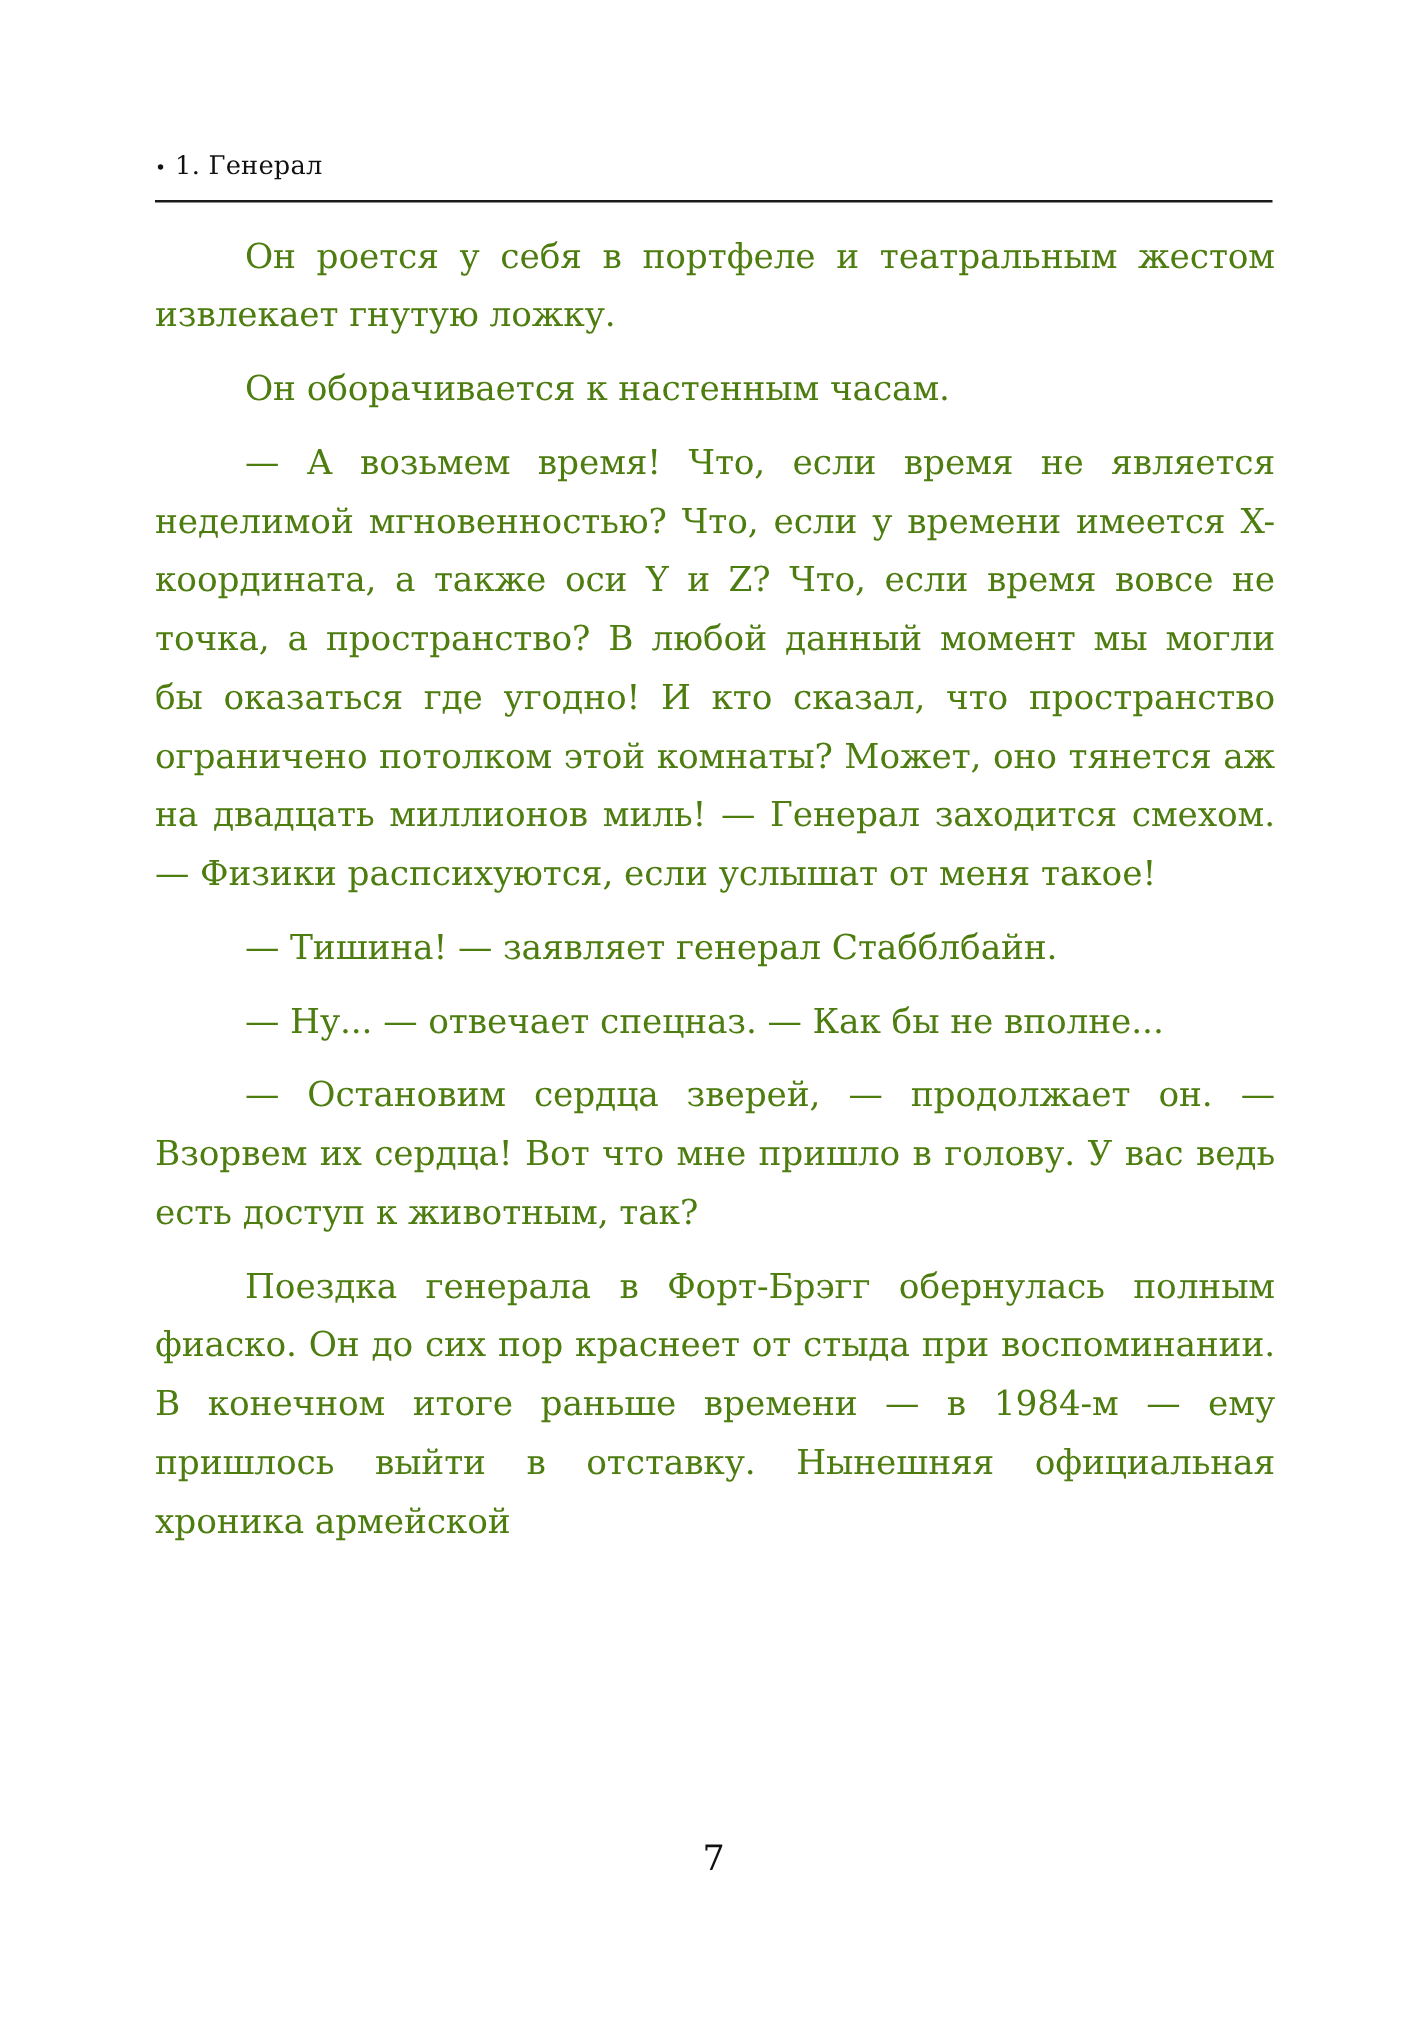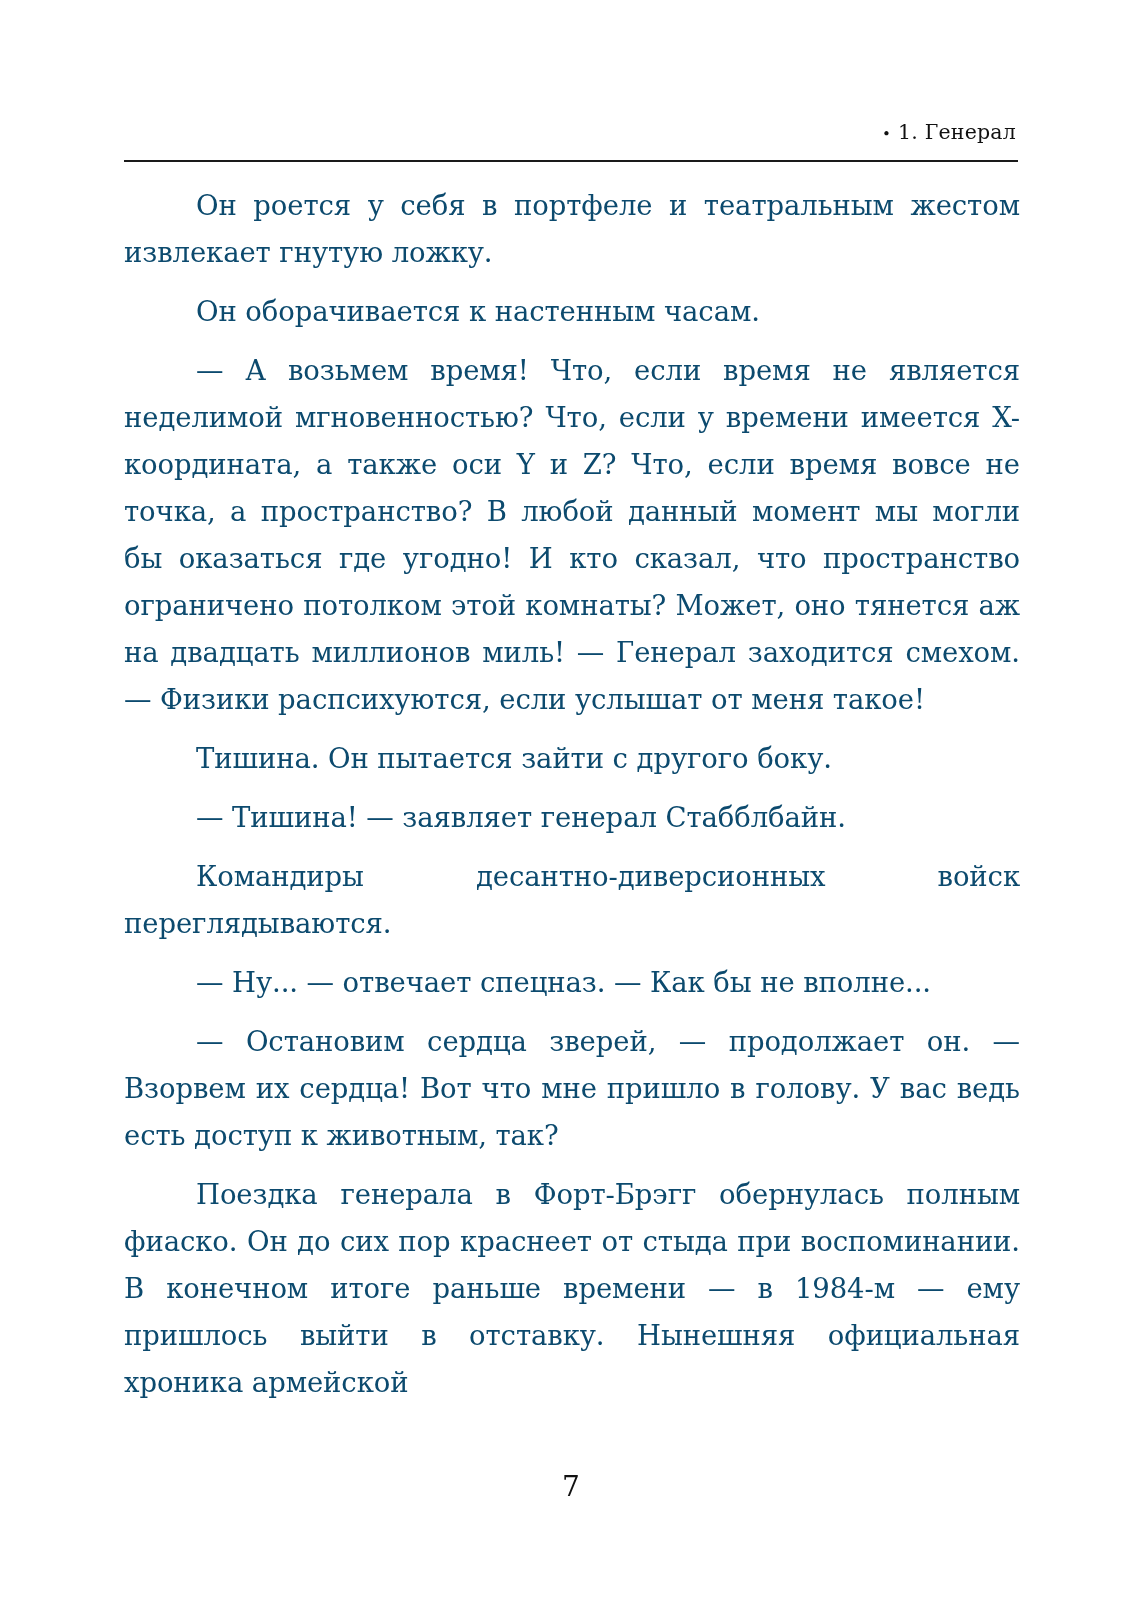--- a/index.html
+++ b/index.html
@@ -21,21 +21,20 @@
     position: absolute;
     top: 120px;
     left: 124px;
     right: 124px;
     height: 42px;
     box-sizing: border-box;
     border-bottom: 2px solid #1a1a1a;
   }
   .header-inner {
     display: flex;
-    justify-content: flex-end;
     align-items: flex-start;
   }
   .running-head {
     font-family: "DejaVu Serif", serif;
     font-size: 20.5px;
     letter-spacing: 0.2px;
     color: #111111;
     white-space: nowrap;
     padding-right: 2px;
   }
@@ -50,21 +49,21 @@
     left: 124px;
     width: 896px;
   }
   p.para {
     margin: 0 0 0 0;
     text-indent: 72px;
     text-align: justify;
     font-size: 27.5px;
     line-height: 47px;
     font-family: "DejaVu Serif", serif;
-    color: #0c4a6e;
+    color: #4d7c0f;
     letter-spacing: -0.1px;
     word-spacing: 0px;
   }
   p.para + p.para {
     margin-top: 12px;
   }
   p.para.last {
     text-align: justify;
   }
   .folio {
@@ -88,23 +87,21 @@
       <div class="running-head">
         <span class="bullet">•</span><span>1. Генерал</span>
       </div>
     </div>
   </div>
 
   <div class="content">
     <p class="para">Он роется у себя в портфеле и театральным жестом извлекает гнутую ложку.</p>
     <p class="para">Он оборачивается к настенным часам.</p>
     <p class="para">— А возьмем время! Что, если время не является неделимой мгновенностью? Что, если у времени имеется X-координата, а также оси Y и Z? Что, если время вовсе не точка, а пространство? В любой данный момент мы могли бы оказаться где угодно! И кто сказал, что пространство ограничено потолком этой комнаты? Может, оно тянется аж на двадцать миллионов миль! — Генерал заходится смехом. — Физики распсихуются, если услышат от меня такое!</p>
-    <p class="para">Тишина. Он пытается зайти с другого боку.</p>
     <p class="para">— Тишина! — заявляет генерал Стабблбайн.</p>
-    <p class="para">Командиры десантно-диверсионных войск переглядываются.</p>
     <p class="para">— Ну... — отвечает спецназ. — Как бы не вполне...</p>
     <p class="para">— Остановим сердца зверей, — продолжает он. — Взорвем их сердца! Вот что мне пришло в голову. У вас ведь есть доступ к животным, так?</p>
     <p class="para last">Поездка генерала в Форт-Брэгг обернулась полным фиаско. Он до сих пор краснеет от стыда при воспоминании. В конечном итоге раньше времени — в 1984-м — ему пришлось выйти в отставку. Нынешняя официальная хроника армейской</p>
   </div>
 
   <div class="folio">7</div>
 
 </div>
 
 </body></html>

